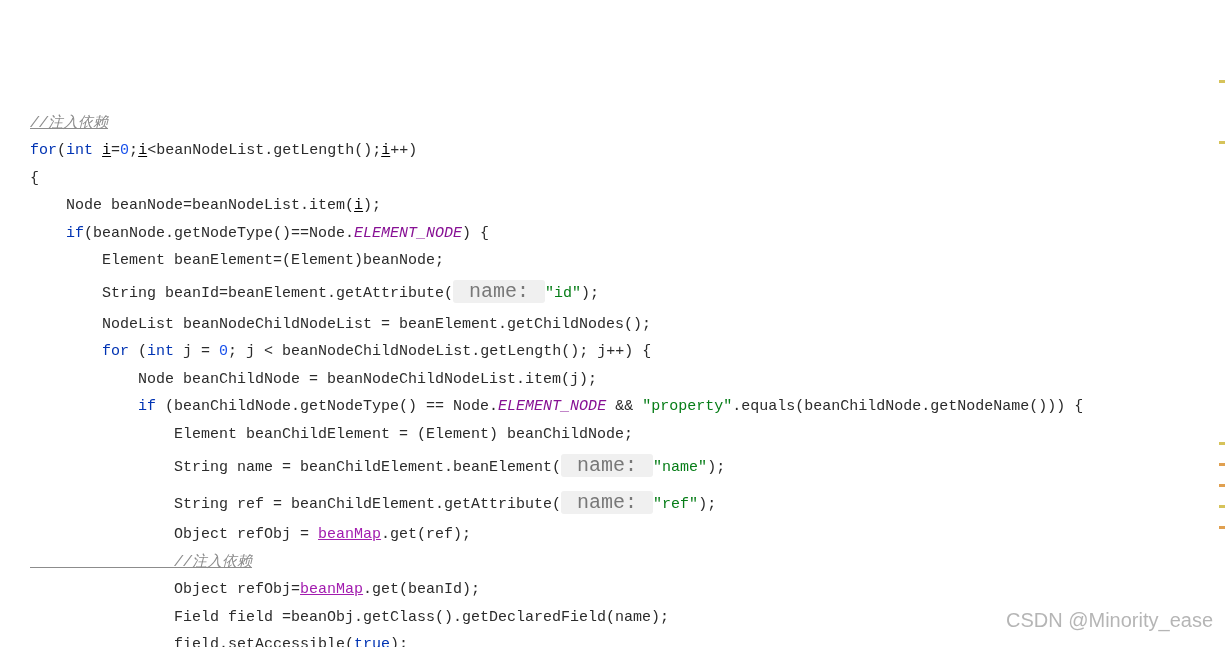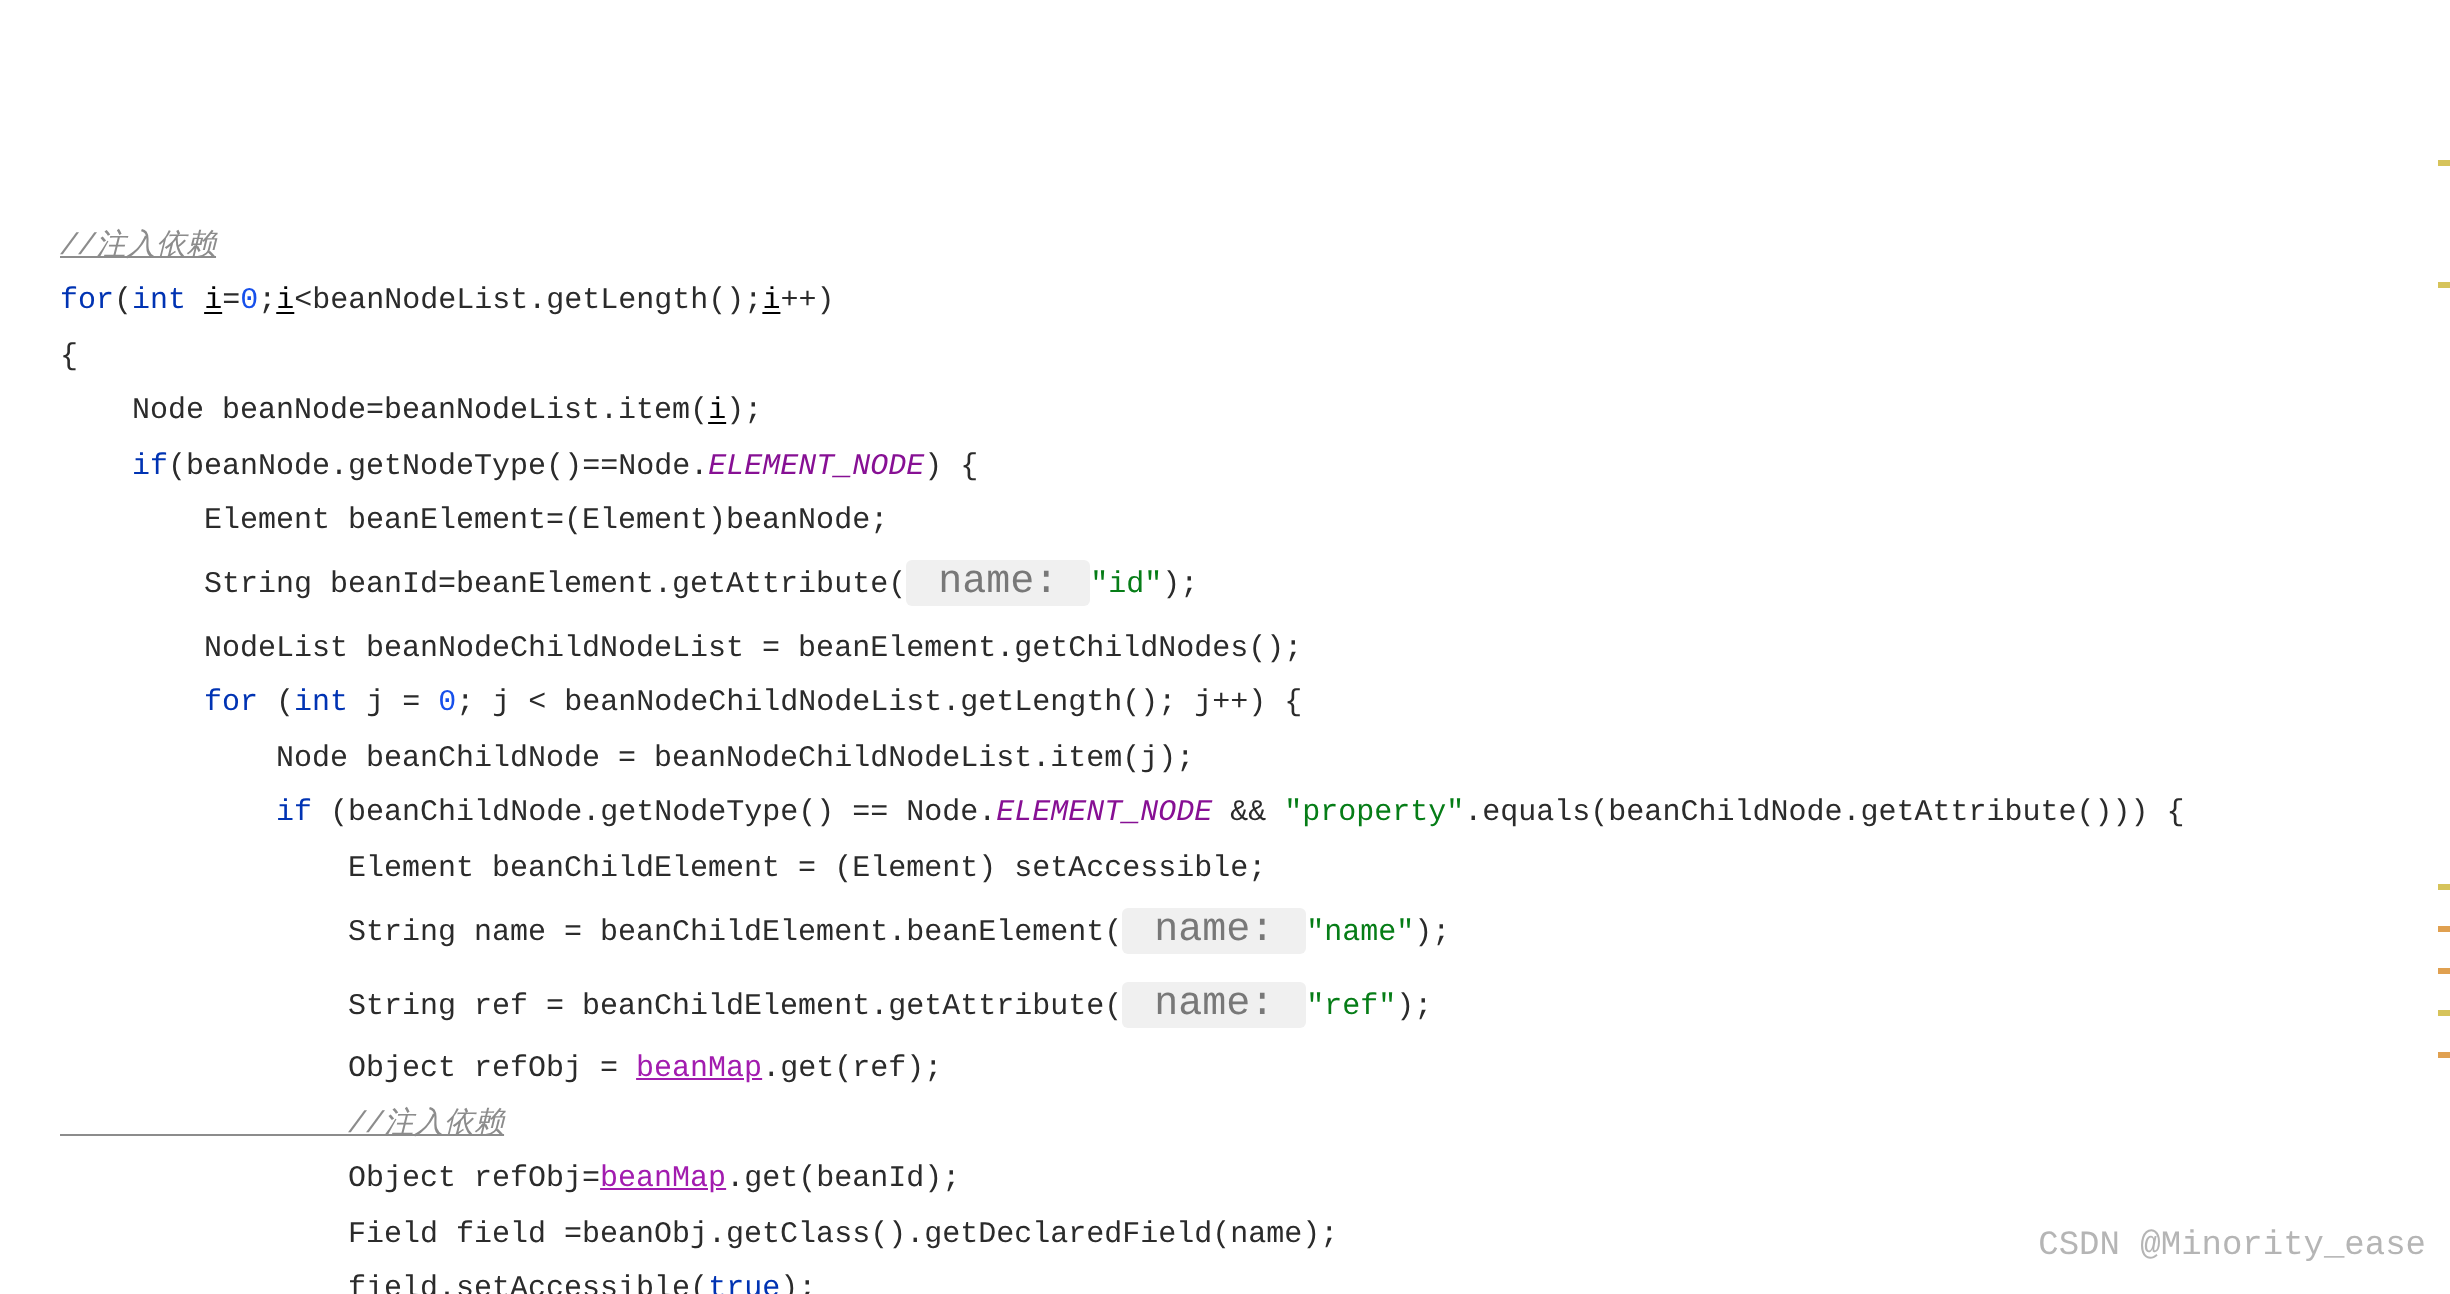--- a/index.html
+++ b/index.html
@@ -29,22 +29,22 @@
     border-radius: 3px;
     padding: 0 4px;
     color: #787878;
     font-size: 20px;
   }
   .watermark {
     position: fixed;
     bottom: 8px;
     right: 12px;
     color: rgba(120,120,120,0.55);
-    font-family: Liberation Mono, monospace;
-    font-size: 17px;
+    font-family: Liberation Sans, sans-serif;
+    font-size: 20px;
   }
   .gutter {
     position: absolute;
     right: 0;
     top: 80px;
     display: flex;
     flex-direction: column;
     gap: 18px;
   }
   .gmark {
@@ -62,22 +62,22 @@
 <div class="code-block"><span class="comment">//注入依赖</span>
 <span class="kw">for</span>(<span class="kw">int</span> <span class="underline">i</span><span>=</span><span class="num">0</span><span>;</span><span class="underline">i</span><span>&lt;beanNodeList.getLength();</span><span class="underline">i</span><span>++)</span>
 <span>{</span>
 <span>    Node beanNode=beanNodeList.item(</span><span class="underline">i</span><span>);</span>
     <span class="kw">if</span><span>(beanNode.getNodeType()==Node.</span><span class="static">ELEMENT_NODE</span><span>) {</span>
 <span>        Element beanElement=(Element)beanNode;</span>
 <span>        String beanId=beanElement.getAttribute(</span><span class="hint"> name: </span><span class="str">"id"</span><span>);</span>
 <span>        NodeList beanNodeChildNodeList = beanElement.getChildNodes();</span>
         <span class="kw">for</span><span> (</span><span class="kw">int</span><span> j = </span><span class="num">0</span><span>; j &lt; beanNodeChildNodeList.getLength(); j++) {</span>
 <span>            Node beanChildNode = beanNodeChildNodeList.item(j);</span>
-            <span class="kw">if</span><span> (beanChildNode.getNodeType() == Node.</span><span class="static">ELEMENT_NODE</span><span> &amp;&amp; </span><span class="str">"property"</span><span>.equals(beanChildNode.getAttribute())) {</span>
-<span>                Element beanChildElement = (Element) setAccessible;</span>
+            <span class="kw">if</span><span> (beanChildNode.getNodeType() == Node.</span><span class="static">ELEMENT_NODE</span><span> &amp;&amp; </span><span class="str">"property"</span><span>.equals(beanChildNode.getNodeName())) {</span>
+<span>                Element beanChildElement = (Element) beanChildNode;</span>
 <span>                String name = beanChildElement.beanElement(</span><span class="hint"> name: </span><span class="str">"name"</span><span>);</span>
 <span>                String ref = beanChildElement.getAttribute(</span><span class="hint"> name: </span><span class="str">"ref"</span><span>);</span>
 <span>                Object refObj = </span><span class="field">beanMap</span><span>.get(ref);</span>
 <span class="comment">                //注入依赖</span>
 <span>                Object refObj=</span><span class="field">beanMap</span><span>.get(beanId);</span>
 <span>                Field field =beanObj.getClass().getDeclaredField(name);</span>
 <span>                field.setAccessible(</span><span class="kw">true</span><span>);</span>
 <span>                field.set(beanObj,refObj);</span>
 
 

